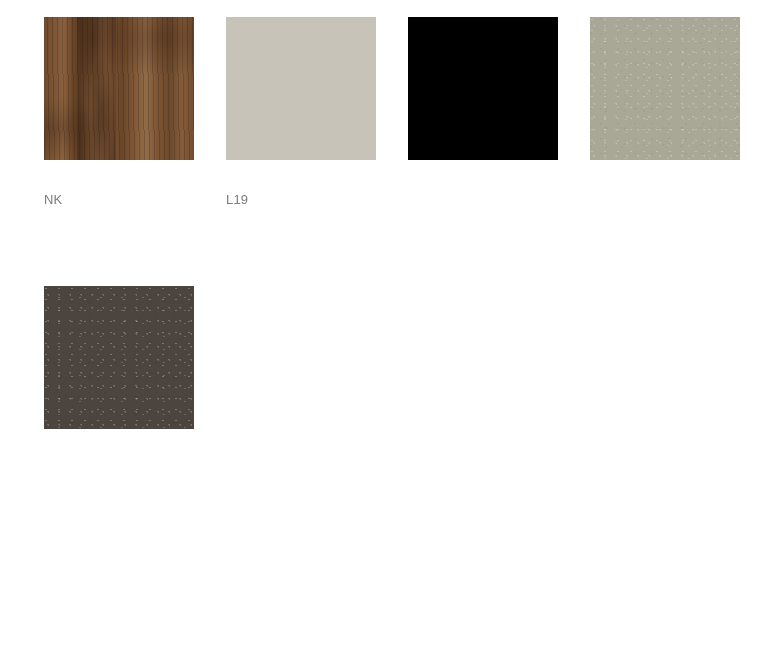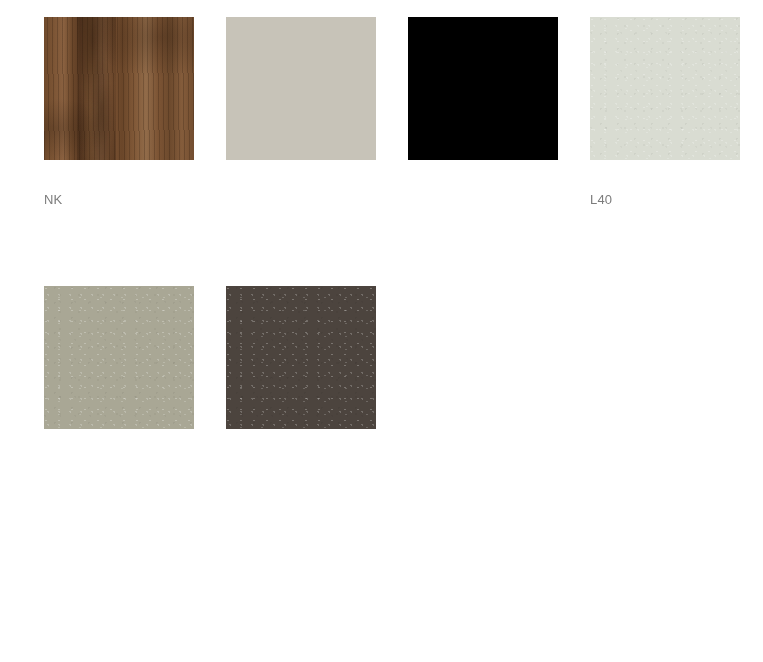--- a/index.html
+++ b/index.html
@@ -128,27 +128,24 @@
 </head>
 <body style="background: rgb(255, 255, 255);">
 
 <div id="swatch-grid">
     <div class="swatch-cell">
       <div class="swatch-chip woodgrain"></div>
       <div class="swatch-label">NK</div>
     </div>
     <div class="swatch-cell">
       <div class="swatch-chip" style="background-color: rgb(199, 195, 184);"></div>
+      <div class="swatch-label">L19</div>
     </div>
     <div class="swatch-cell">
       <div class="swatch-chip" style="background-color: rgb(0, 0, 0);"></div>
-    </div>
-    <div class="swatch-cell">
-      <div class="swatch-chip textured" style="background-color: rgb(217, 220, 210);"></div>
-      <div class="swatch-label">L40</div>
     </div>
     <div class="swatch-cell">
       <div class="swatch-chip textured" style="background-color: rgb(169, 167, 149);"></div>
     </div>
     <div class="swatch-cell">
       <div class="swatch-chip textured" style="background-color: rgb(76, 68, 62);"></div>
     </div>
   </div>
 
 </body></html>

